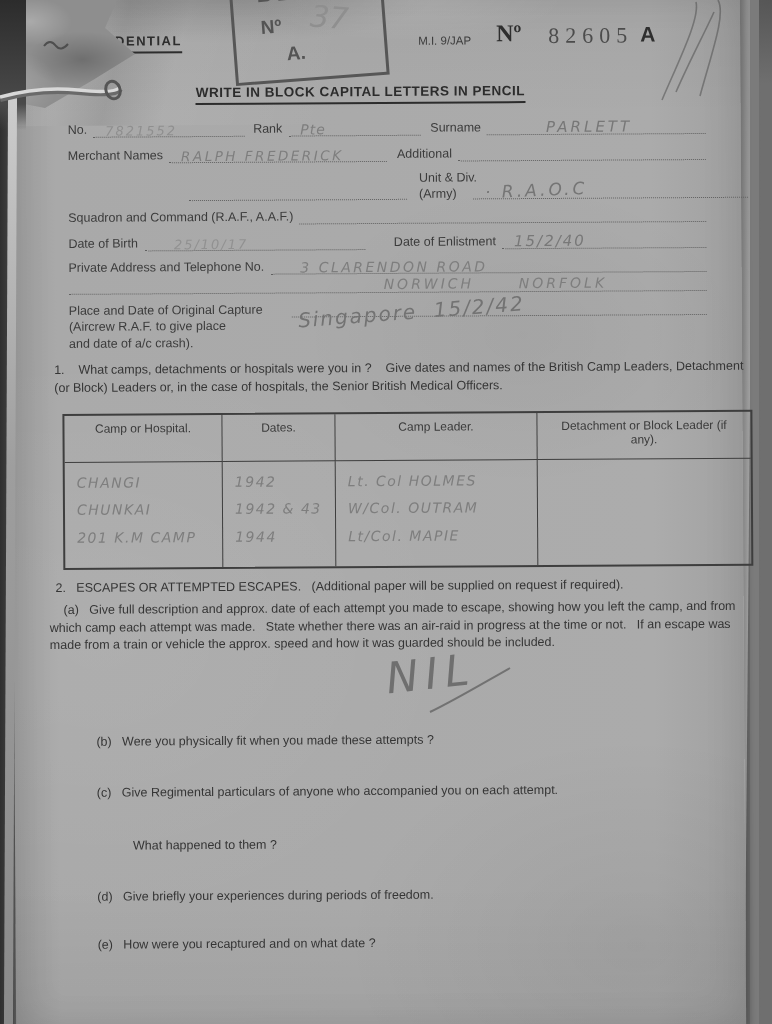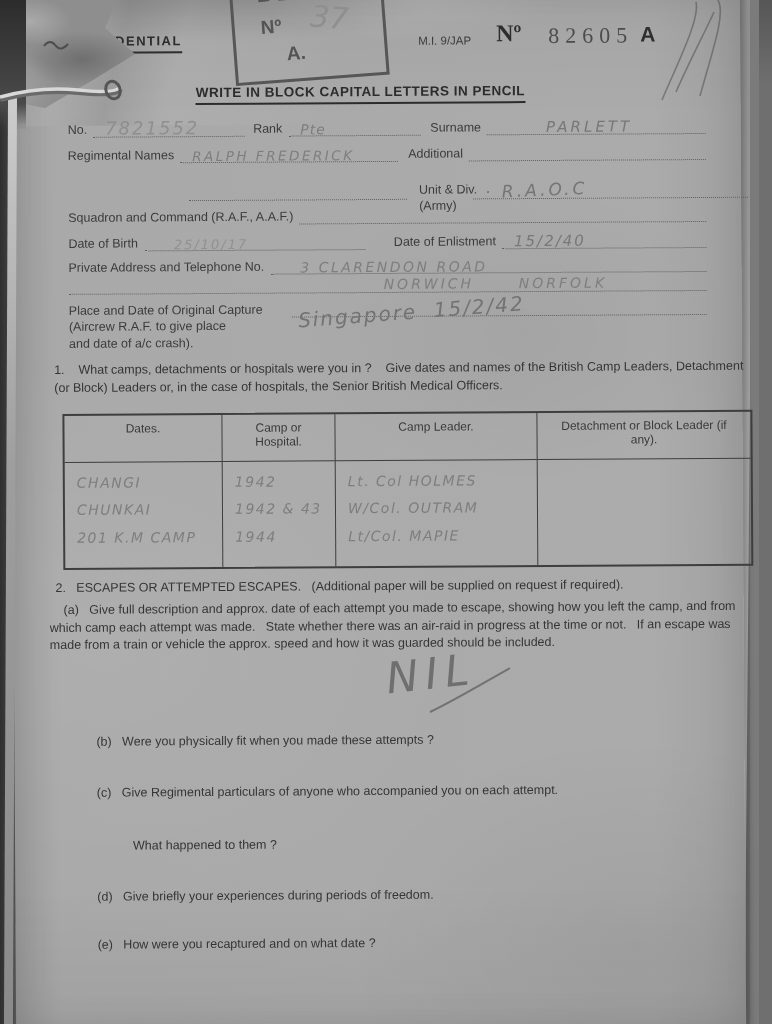--- a/index.html
+++ b/index.html
@@ -100,47 +100,47 @@
     <div class="serial">82605</div>
     <div class="series">A</div>
 
     <div class="instr">
       <span>WRITE IN BLOCK CAPITAL LETTERS IN PENCIL</span>
     </div>
 
     <div class="frow" style="top:124px;">
       <span class="t">No.</span>
       <span class="dl" style="width:152px;margin:0 8px 0 6px;">
-        <span class="hw" style="font-size:18px;letter-spacing:2px;color:#8f8f8f;">7821552</span>
+        <span class="hw" style="font-size:13px;letter-spacing:2px;color:#8f8f8f;">7821552</span>
         </span>
       <span class="t">Rank</span>
       <span class="dl" style="width:132px;margin:0 10px 0 6px;">
         <span class="hw" style="font-size:14px;letter-spacing:1px;">Pte</span>
         </span>
       <span class="t">Surname</span>
       <span class="dl grow" style="margin-left:6px;">
         <span class="hw" style="font-size:15px;letter-spacing:3px;color:#777;margin-left:47px;">PARLETT</span>
         </span>
     </div>
 
     <div class="frow" style="top:150px;">
-      <span class="t">Regimental Names</span>
+      <span class="t">Merchant Names</span>
       <span class="dl" style="width:218px;margin:0 10px 0 6px;">
         <span class="hw" style="font-size:13.5px;letter-spacing:2.5px;">RALPH FREDERICK</span>
         </span>
       <span class="t">Additional</span>
       <span class="dl grow" style="margin-left:6px;">
         <span class="hw"></span>
         </span>
     </div>
 
     <div class="dl" style="position:absolute;left:178px;width:218px;top:188px;">
       <span class="hw"></span>
       </div>
-    <div class="lbl" style="left:408px;top:176px;line-height:1.3;margin-top:12px;">
+    <div class="lbl" style="left:408px;top:176px;line-height:1.3;">
       <div>Unit &amp; Div.</div>
       <div>(Army)</div>
     </div>
     <div class="dl" style="position:absolute;left:462px;width:275px;top:188px;">
       <span class="hw" style="font-size:17px;letter-spacing:3px;transform:rotate(-2deg);color:#757575;">· R.A.O.C</span>
       </div>
 
     <div class="frow" style="top:212px;">
       <span class="t">Squadron and Command (R.A.F., A.A.F.)</span>
       <span class="dl grow" style="margin-left:6px;">
@@ -175,22 +175,22 @@
       <div>and date of a/c crash).</div>
     </div>
     <div class="dl" style="position:absolute;left:280px;right:35px;top:305px;">
       <span class="hw" style="font-size:20px;letter-spacing:2px;left:6px;bottom:-8px;transform:rotate(-4deg);color:#737373;">Singapore  15/2/42</span>
       </div>
 
     <div class="qtext" style="left:42px;top:366px;width:700px;">1.    What camps, detachments or hospitals were you in ?    Give dates and names of the British Camp Leaders, Detachment (or Block) Leaders or, in the case of hospitals, the Senior British Medical Officers.</div>
 
     <div class="ptable">
       <div class="thead">
+        <div class="th">Camp or Hospital.</div>
         <div class="th">Dates.</div>
-        <div class="th">Camp or Hospital.</div>
         <div class="th">Camp Leader.</div>
         <div class="th">Detachment or Block Leader (if any).</div>
       </div>
       <div class="tbody">
         <div class="td">
           <span class="hw">CHANGI</span>
           <span class="hw">CHUNKAI</span>
           <span class="hw">201 K.M CAMP</span>
         </div>
         <div class="td">

